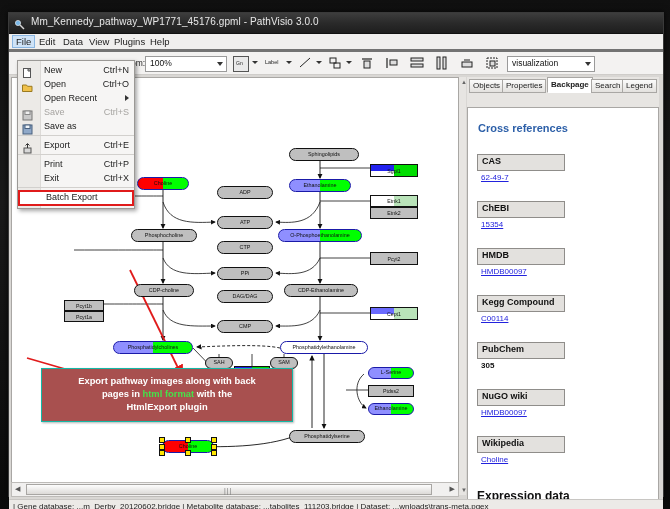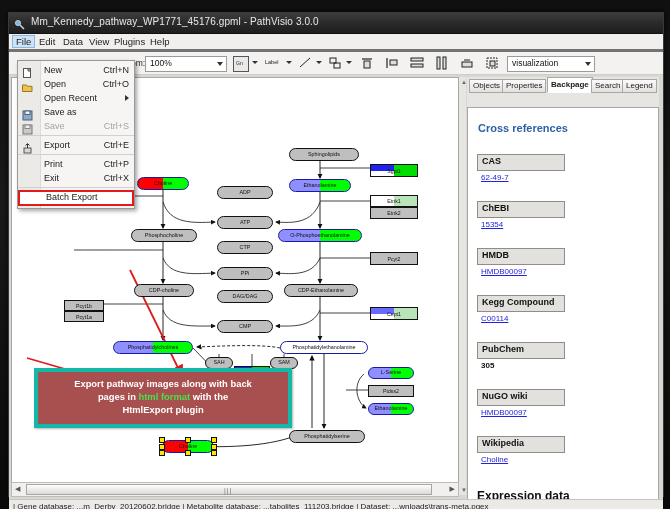--- a/index.html
+++ b/index.html
@@ -96,22 +96,22 @@
   .metab{border-radius:8px;border:1px solid #1a1aa8;background:#fff;}
   .gray{border-radius:8px;border:1px solid #111;background:#bfbfbf;}
   .halfrg{background:linear-gradient(90deg,#ff0000 0 50%,#00ff00 50% 100%);}
   .halfbg{background:linear-gradient(90deg,#8f8fff 0 50%,#00ff00 50% 100%);}
   .genebar{position:absolute;box-sizing:border-box;border:1px solid #111;background:#fff;}
   .genebar .top{position:absolute;left:0;top:0;width:100%;height:50%;}
   .genebar .bot{position:absolute;left:0;bottom:0;width:100%;height:50%;}
   .genebar .lbl{position:absolute;left:0;top:0;width:100%;height:100%;
                 display:flex;align-items:center;justify-content:center;font-size:5.2px;color:#111;}
 
-  .annot{position:absolute;background:#a8504f;border:4px solid #14b8a6;
-         box-shadow:1px 1px 2px rgba(0,0,0,.3);}
+  .annot{position:absolute;background:#a8504f;border:1px solid #14b8a6;
+         box-shadow:1px 1px 2px rgba(0,0,0,.3);margin-left:7px;}
   .annot p{margin:0;text-align:center;color:#fff;font-weight:bold;font-size:9.4px;line-height:13px;}
   .annot .hl{color:#46e24a;}
 
   .sel-handle{position:absolute;width:4px;height:4px;background:#ffe600;border:1px solid #111;}
   svg.edges{position:absolute;left:0;top:0;width:444px;height:390px;overflow:visible;}
 </style>
 </head>
 <body>
 
 <div class="frame">
@@ -477,35 +477,35 @@
             <span class="fm-ico"><svg width="11" height="11">
                 <path d="M.5 3 h4 l1 1.3 h4.5 v5.2 h-9.5z" fill="#f0c14b" stroke="#9a7a20"></path>
               </svg></span>
             <span class="fm-lbl">Open</span>
             <span class="fm-acc">Ctrl+O</span>
           </div>
           <div class="fm-row">
             <span class="fm-lbl">Open Recent</span>
             <span class="fm-sub"></span>
           </div>
-          <div class="fm-row">
-            <span class="fm-ico"><svg width="11" height="11">
-                <rect x="1" y="1" width="9" height="9" fill="#8fa8c8" stroke="#49617f"></rect>
-                <rect x="3" y="1" width="5" height="3.5" fill="#eef3f8" stroke="#49617f"></rect>
-              </svg></span>
-            <span class="fm-lbl">Save as</span>
-          </div>
           <div class="fm-row disabled">
             <span class="fm-ico"><svg width="11" height="11">
                 <rect x="1" y="1" width="9" height="9" fill="#c9c9c9" stroke="#777"></rect>
                 <rect x="3" y="1" width="5" height="3.5" fill="#eee" stroke="#888"></rect>
               </svg></span>
             <span class="fm-lbl">Save</span>
             <span class="fm-acc">Ctrl+S</span>
           </div>
+          <div class="fm-row">
+            <span class="fm-ico"><svg width="11" height="11">
+                <rect x="1" y="1" width="9" height="9" fill="#8fa8c8" stroke="#49617f"></rect>
+                <rect x="3" y="1" width="5" height="3.5" fill="#eef3f8" stroke="#49617f"></rect>
+              </svg></span>
+            <span class="fm-lbl">Save as</span>
+          </div>
           <div class="fm-sep"></div>
           <div class="fm-row">
             <span class="fm-ico"><svg width="11" height="11">
                 <rect x="2" y="5" width="7" height="5" fill="#d8d8d8" stroke="#555"></rect>
                 <path d="M5.5 5 v-4 M3.5 2.5 L5.5 .5 L7.5 2.5" stroke="#333" fill="none"></path>
               </svg></span>
             <span class="fm-lbl">Export</span>
             <span class="fm-acc">Ctrl+E</span>
           </div>
           <div class="fm-sep"></div>

